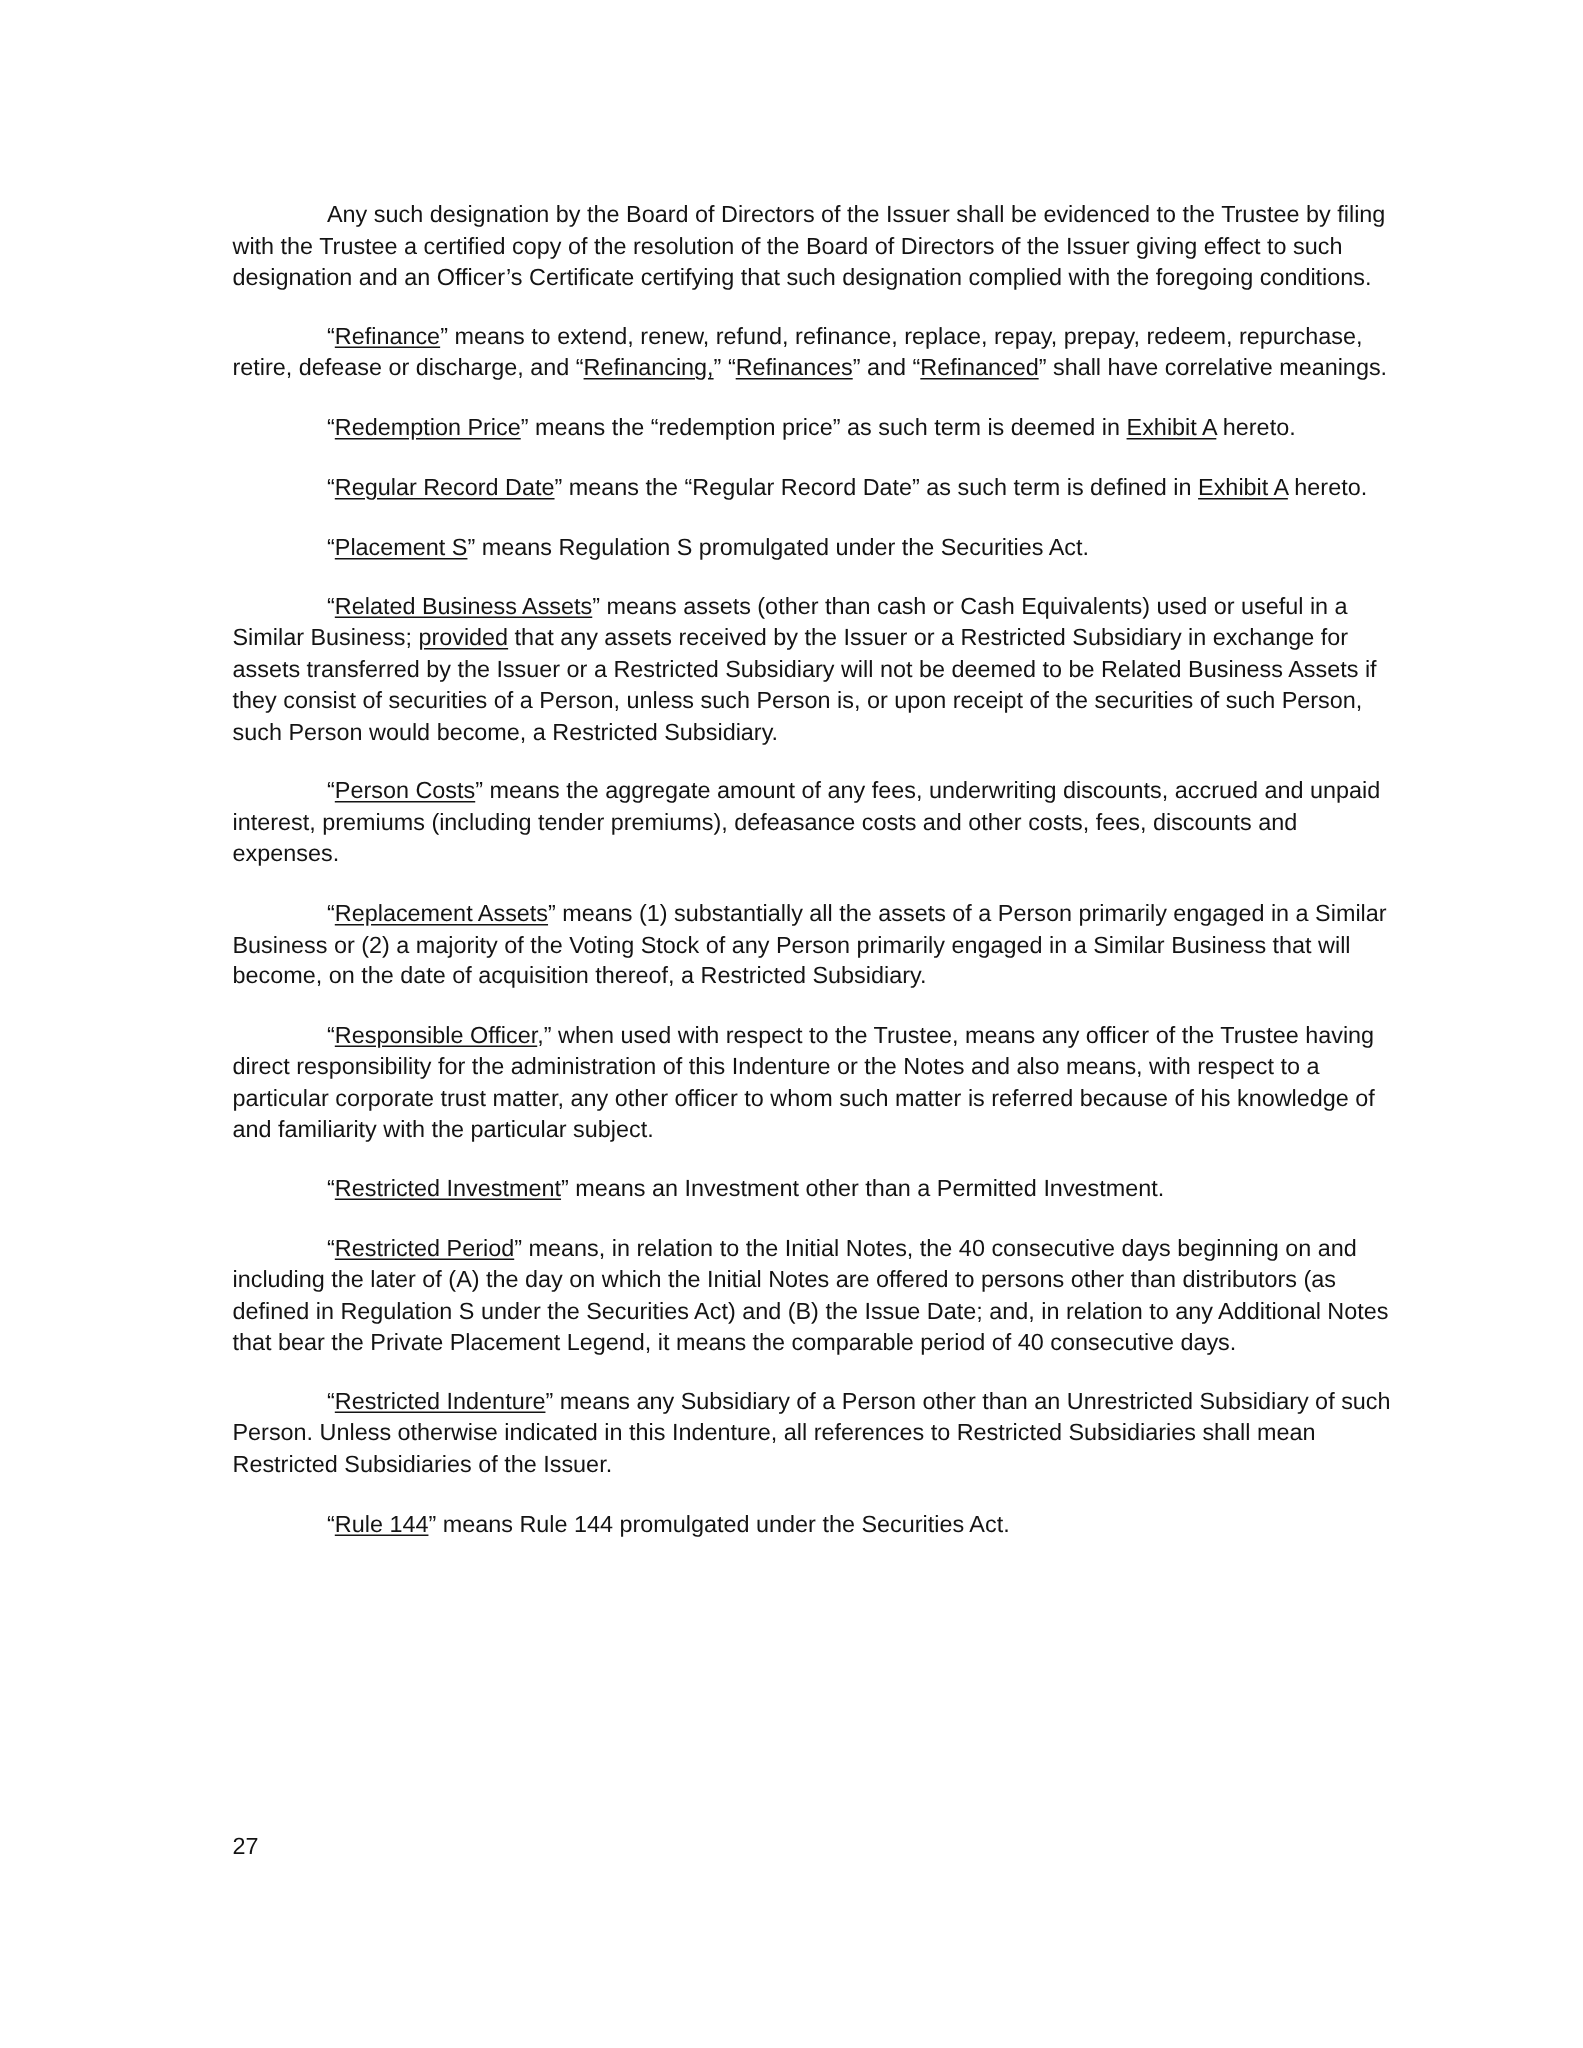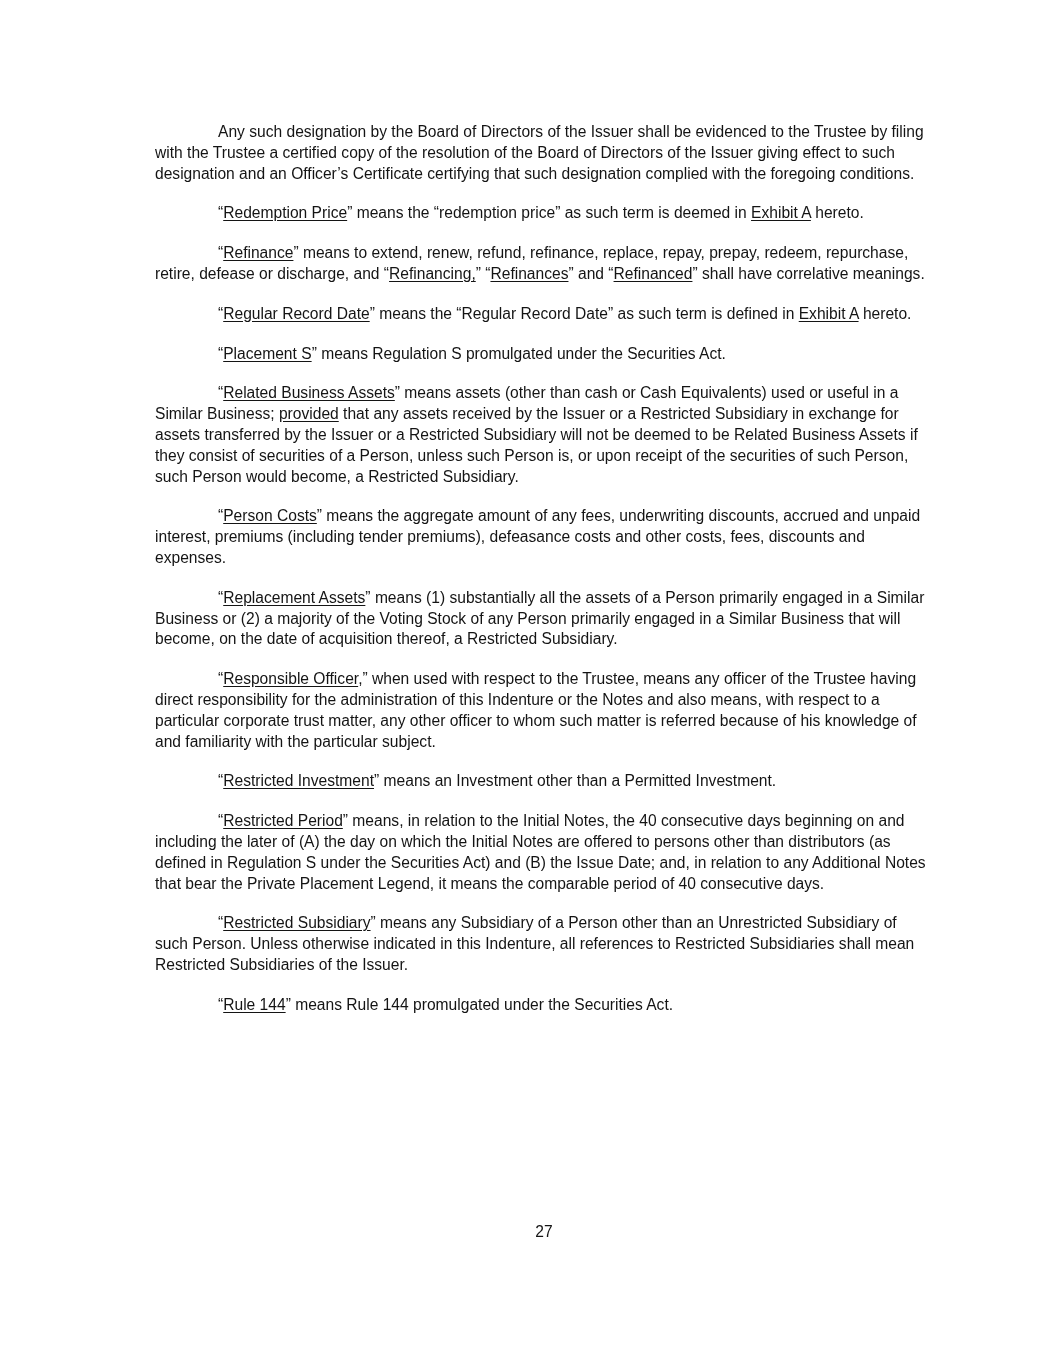--- a/index.html
+++ b/index.html
@@ -19,50 +19,49 @@
   .content {
     position: absolute;
     left: 155px;
     top: 118px;
     width: 778px;
     font-size: 15.6px;
     line-height: 20.8px;
     text-align: left;
   }
   .para {
-    margin: 4px 0 19px 0;
+    margin: 16px 0 19px 0;
     text-indent: 63px;
   }
   .u {
     text-decoration: underline;
     text-underline-offset: 2px;
   }
   .footer {
     position: absolute;
     top: 1222px;
     left: 155px;
     width: 778px;
-    text-align: center;
     font-size: 15.6px;
     line-height: 20.8px;
   }
 </style>
 </head>
 <body>
 
 <div class="page">
   <div class="content">
       <p class="para"><span>Any such designation by the Board of Directors of the Issuer shall be evidenced to the Trustee by filing with the Trustee a certified copy of the resolution of the Board of Directors of the Issuer giving effect to such designation and an Officer’s Certificate certifying that such designation complied with the foregoing conditions.</span></p>
+      <p class="para"><span>“</span><span class="u">Refinance</span><span>” means to extend, renew, refund, refinance, replace, repay, prepay, redeem, repurchase, retire, defease or discharge, and “</span><span class="u">Refinancing,</span><span>” “</span><span class="u">Refinances</span><span>” and “</span><span class="u">Refinanced</span><span>” shall have correlative meanings.</span></p>
       <p class="para"><span>“</span><span class="u">Redemption Price</span><span>” means the “redemption price” as such term is deemed in </span><span class="u">Exhibit A</span><span> hereto.</span></p>
-      <p class="para"><span>“</span><span class="u">Refinance</span><span>” means to extend, renew, refund, refinance, replace, repay, prepay, redeem, repurchase, retire, defease or discharge, and “</span><span class="u">Refinancing,</span><span>” “</span><span class="u">Refinances</span><span>” and “</span><span class="u">Refinanced</span><span>” shall have correlative meanings.</span></p>
       <p class="para"><span>“</span><span class="u">Regular Record Date</span><span>” means the “Regular Record Date” as such term is defined in </span><span class="u">Exhibit A</span><span> hereto.</span></p>
       <p class="para"><span>“</span><span class="u">Placement S</span><span>” means Regulation S promulgated under the Securities Act.</span></p>
       <p class="para"><span>“</span><span class="u">Related Business Assets</span><span>” means assets (other than cash or Cash Equivalents) used or useful in a Similar Business; </span><span class="u">provided</span><span> that any assets received by the Issuer or a Restricted Subsidiary in exchange for assets transferred by the Issuer or a Restricted Subsidiary will not be deemed to be Related Business Assets if they consist of securities of a Person, unless such Person is, or upon receipt of the securities of such Person, such Person would become, a Restricted Subsidiary.</span></p>
       <p class="para"><span>“</span><span class="u">Person Costs</span><span>” means the aggregate amount of any fees, underwriting discounts, accrued and unpaid interest, premiums (including tender premiums), defeasance costs and other costs, fees, discounts and expenses.</span></p>
       <p class="para"><span>“</span><span class="u">Replacement Assets</span><span>” means (1) substantially all the assets of a Person primarily engaged in a Similar Business or (2) a majority of the Voting Stock of any Person primarily engaged in a Similar Business that will become, on the date of acquisition thereof, a Restricted Subsidiary.</span></p>
       <p class="para"><span>“</span><span class="u">Responsible Officer</span><span>,” when used with respect to the Trustee, means any officer of the Trustee having direct responsibility for the administration of this Indenture or the Notes and also means, with respect to a particular corporate trust matter, any other officer to whom such matter is referred because of his knowledge of and familiarity with the particular subject.</span></p>
       <p class="para"><span>“</span><span class="u">Restricted Investment</span><span>” means an Investment other than a Permitted Investment.</span></p>
       <p class="para"><span>“</span><span class="u">Restricted Period</span><span>” means, in relation to the Initial Notes, the 40 consecutive days beginning on and including the later of (A) the day on which the Initial Notes are offered to persons other than distributors (as defined in Regulation S under the Securities Act) and (B) the Issue Date; and, in relation to any Additional Notes that bear the Private Placement Legend, it means the comparable period of 40 consecutive days.</span></p>
-      <p class="para"><span>“</span><span class="u">Restricted Subsidiary</span><span>” means any Subsidiary of a Person other than an Unrestricted Subsidiary of such Person. Unless otherwise indicated in this Indenture, all references to Restricted Subsidiaries shall mean Restricted Subsidiaries of the Issuer.</span></p>
+      <p class="para"><span>“</span><span class="u">Restricted Indenture</span><span>” means any Subsidiary of a Person other than an Unrestricted Subsidiary of such Person. Unless otherwise indicated in this Indenture, all references to Restricted Subsidiaries shall mean Restricted Subsidiaries of the Issuer.</span></p>
       <p class="para"><span>“</span><span class="u">Rule 144</span><span>” means Rule 144 promulgated under the Securities Act.</span></p>
     </div>
   <div class="footer">27</div>
 </div>
 
 </body></html>

